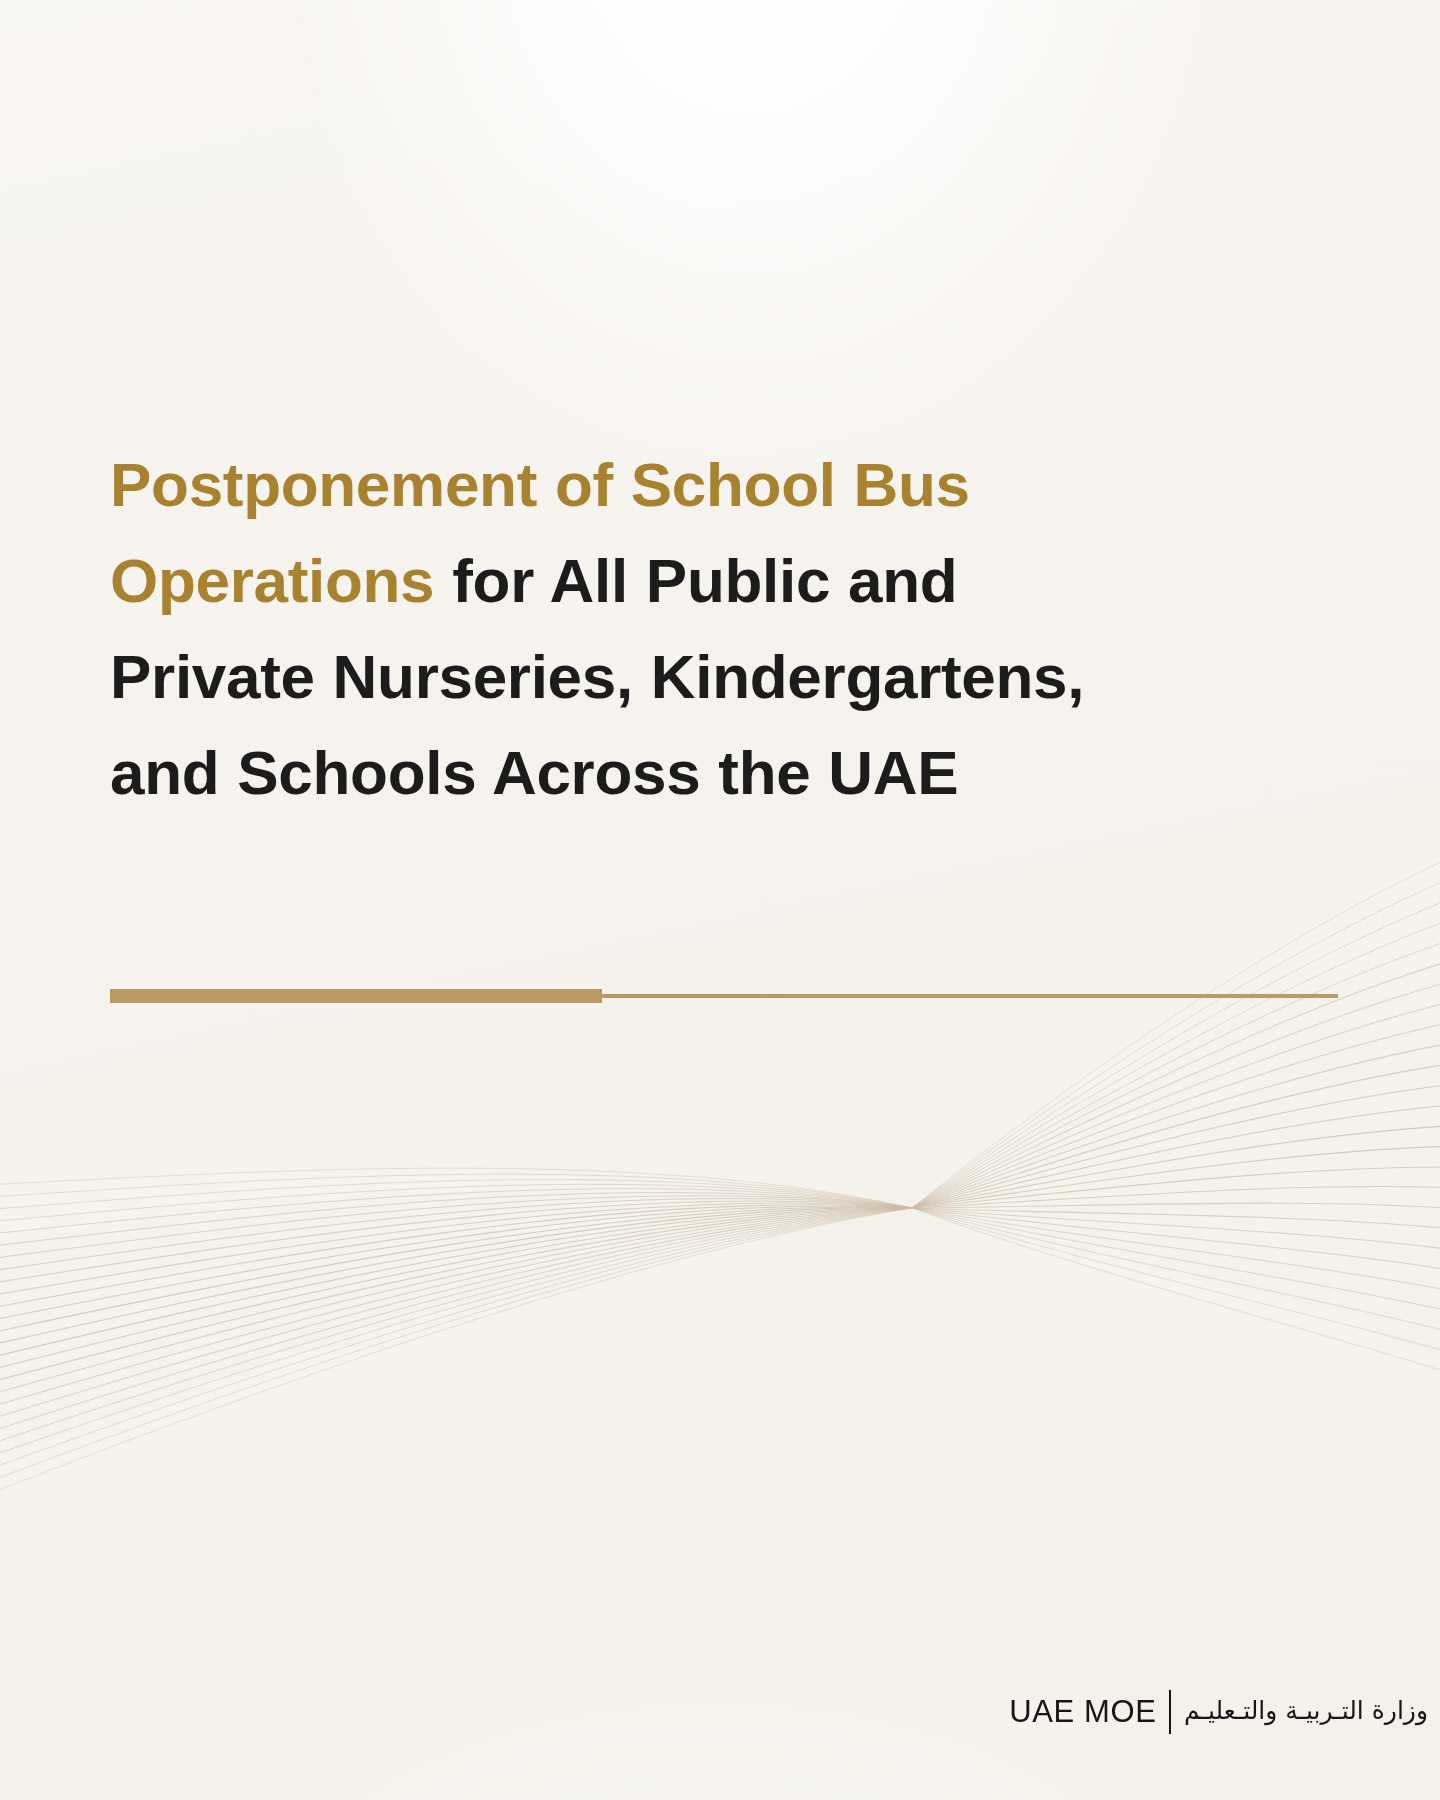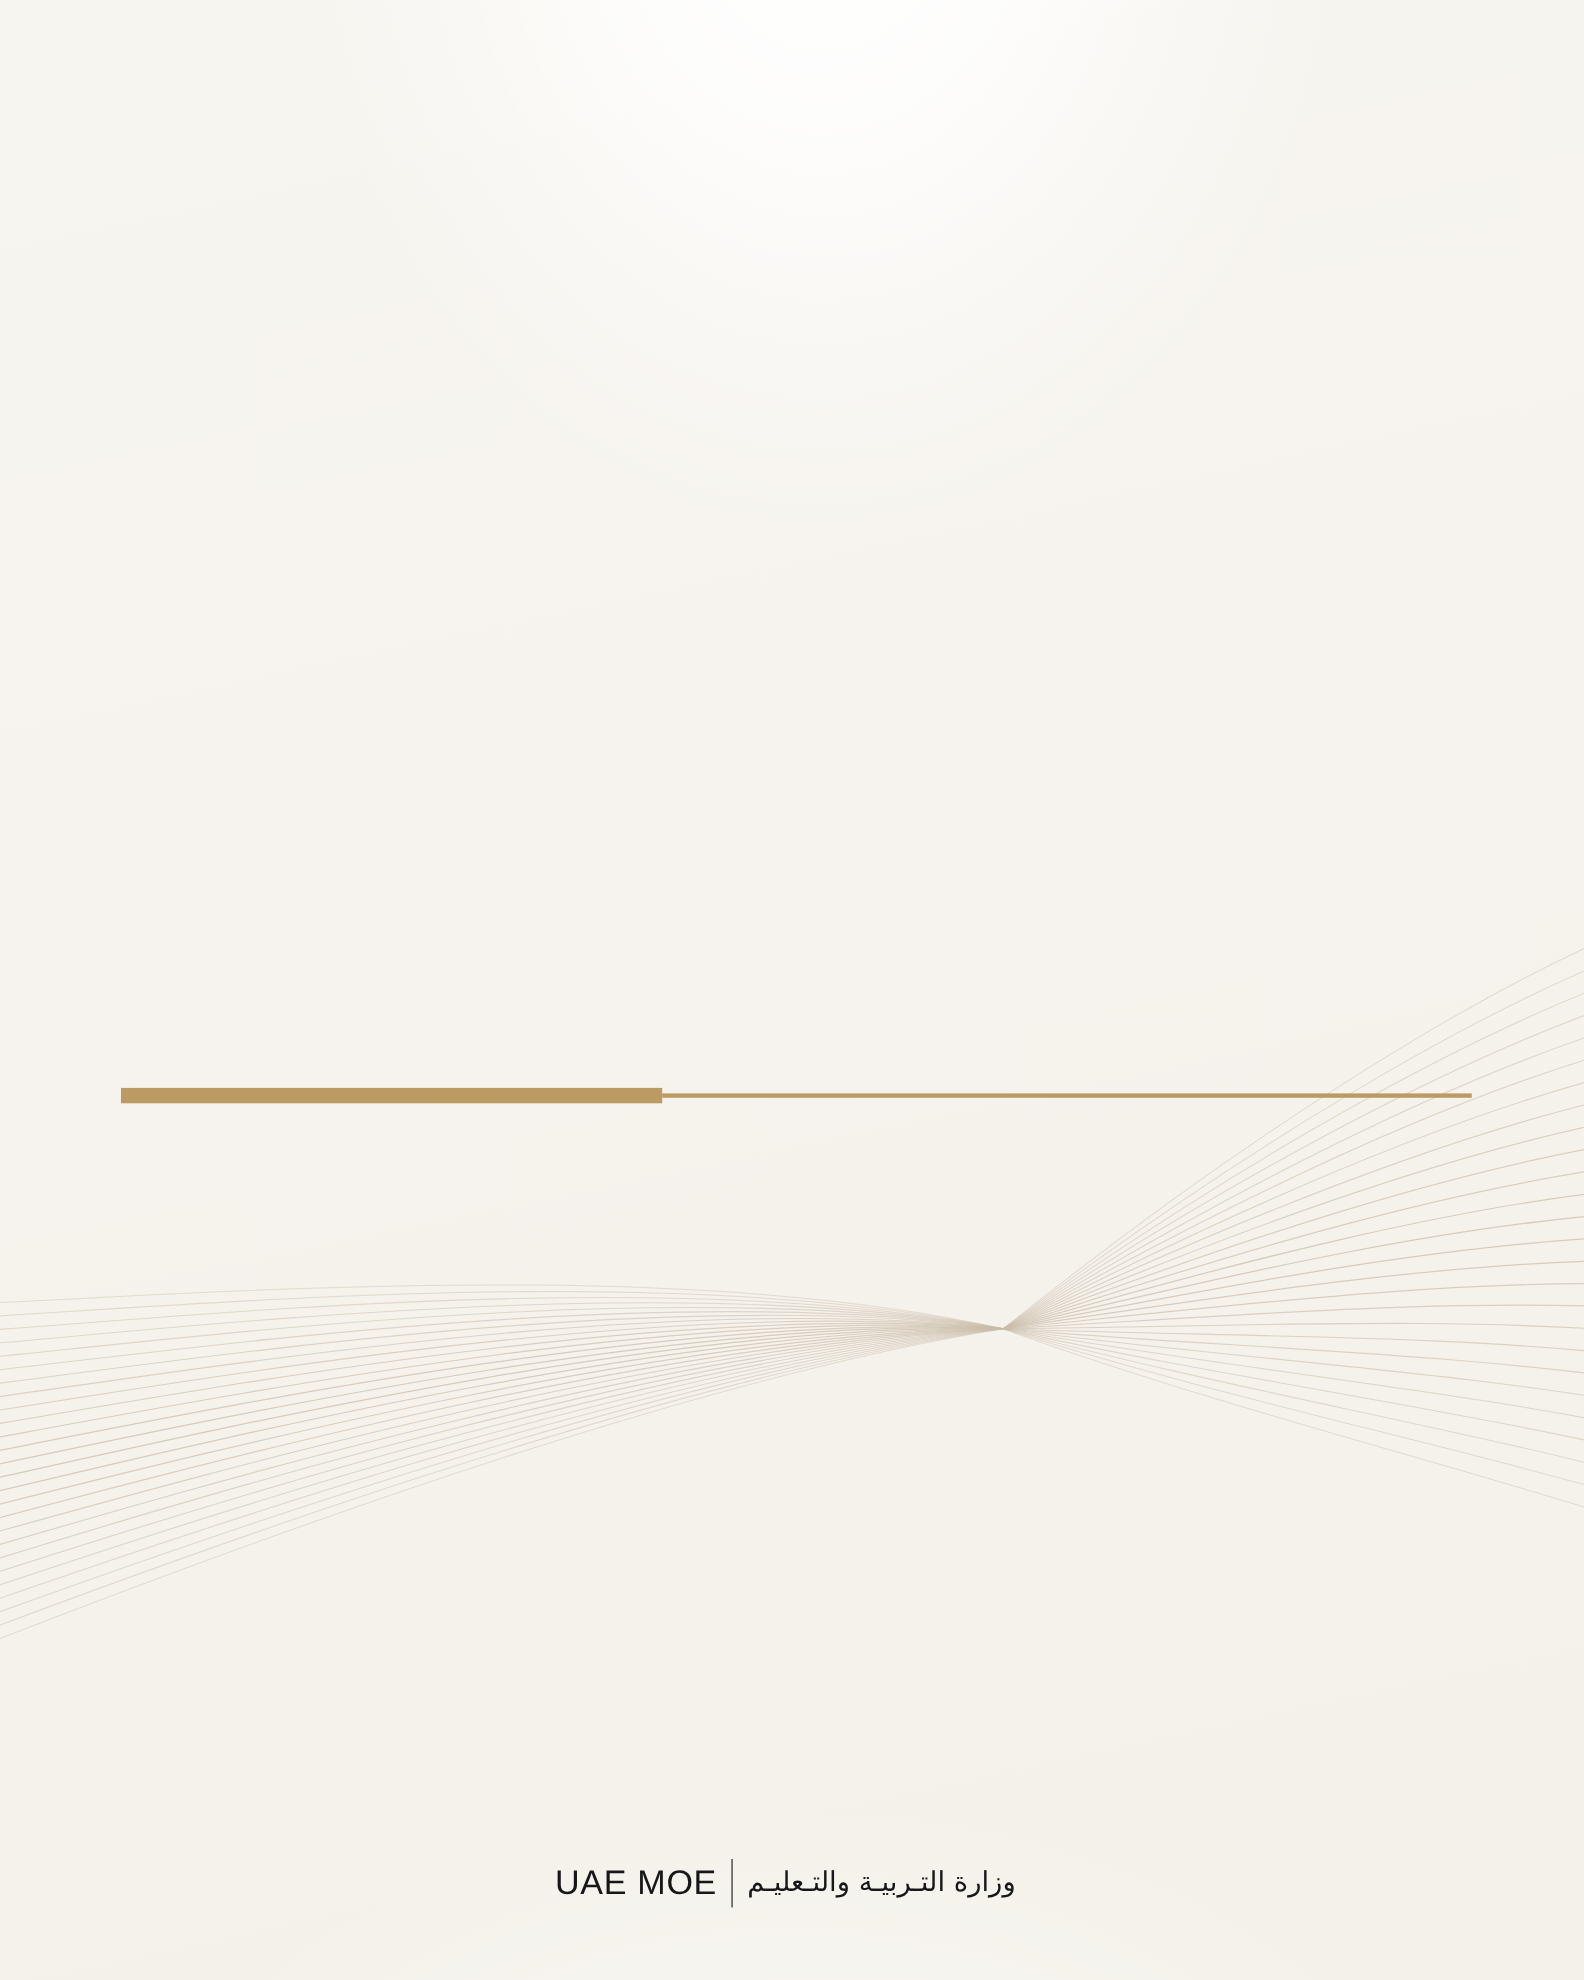--- a/index.html
+++ b/index.html
@@ -95,21 +95,21 @@
   }
 
   
   .footer-logo {
     position: absolute;
     left: 0;
     top: 1690px;
     width: 1428px;
     display: flex;
     align-items: center;
-    justify-content: center;
+    justify-content: flex-end;
     gap: 13px;
     color: #17171a;
   }
 
   .logo-en {
     font-family: "Liberation Sans", sans-serif;
     font-size: 31px;
     font-weight: normal;
     letter-spacing: 0.6px;
     line-height: 1;
@@ -161,20 +161,23 @@
         <path d="M -70 1437.8 C 150 1370, 600 1229.2, 912 1208 C 1110 1224.8, 1330 1229.8, 1510 1257.6" stroke="#cbbda9" fill="none" stroke-width="1.03" opacity="0.594"></path>
         <path d="M -70 1451 C 150 1380, 600 1234, 912 1208 C 1110 1234, 1330 1247, 1510 1280" stroke="#cbbda9" fill="none" stroke-width="1.01" opacity="0.572"></path>
         <path d="M -70 1464.2 C 150 1390, 600 1238.8, 912 1208 C 1110 1243.2, 1330 1264.2, 1510 1302.4" stroke="#cbbda9" fill="none" stroke-width="0.99" opacity="0.550"></path>
         <path d="M -70 1477.4 C 150 1400, 600 1243.6, 912 1208 C 1110 1252.4, 1330 1281.4, 1510 1324.8" stroke="#cbbda9" fill="none" stroke-width="0.97" opacity="0.527"></path>
         <path d="M -70 1490.6 C 150 1410, 600 1248.4, 912 1208 C 1110 1261.6, 1330 1298.6, 1510 1347.2" stroke="#cbbda9" fill="none" stroke-width="0.95" opacity="0.505"></path>
         <path d="M -70 1503.8 C 150 1420, 600 1253.2, 912 1208 C 1110 1270.8, 1330 1315.8, 1510 1369.6" stroke="#cbbda9" fill="none" stroke-width="0.93" opacity="0.482"></path>
         <path d="M -70 1517 C 150 1430, 600 1258, 912 1208 C 1110 1280, 1330 1333, 1510 1392" stroke="#cbbda9" fill="none" stroke-width="0.91" opacity="0.460"></path>
       </g>
   </svg>
 
+  <div class="title-block">
+    <h1 class="headline"><span class="accent">Postponement of School Bus Operations</span><span> for All Public and Private Nurseries, Kindergartens, and Schools Across the UAE</span></h1>
+  </div>
 
   <div class="divider">
     <div class="divider-thick"></div>
     <div class="divider-thin"></div>
   </div>
 
   <div class="footer-logo">
     <span class="logo-en">UAE MOE</span>
     <span class="logo-sep"></span>
     <span class="logo-ar">وزارة التـربيـة والتـعليـم</span>

